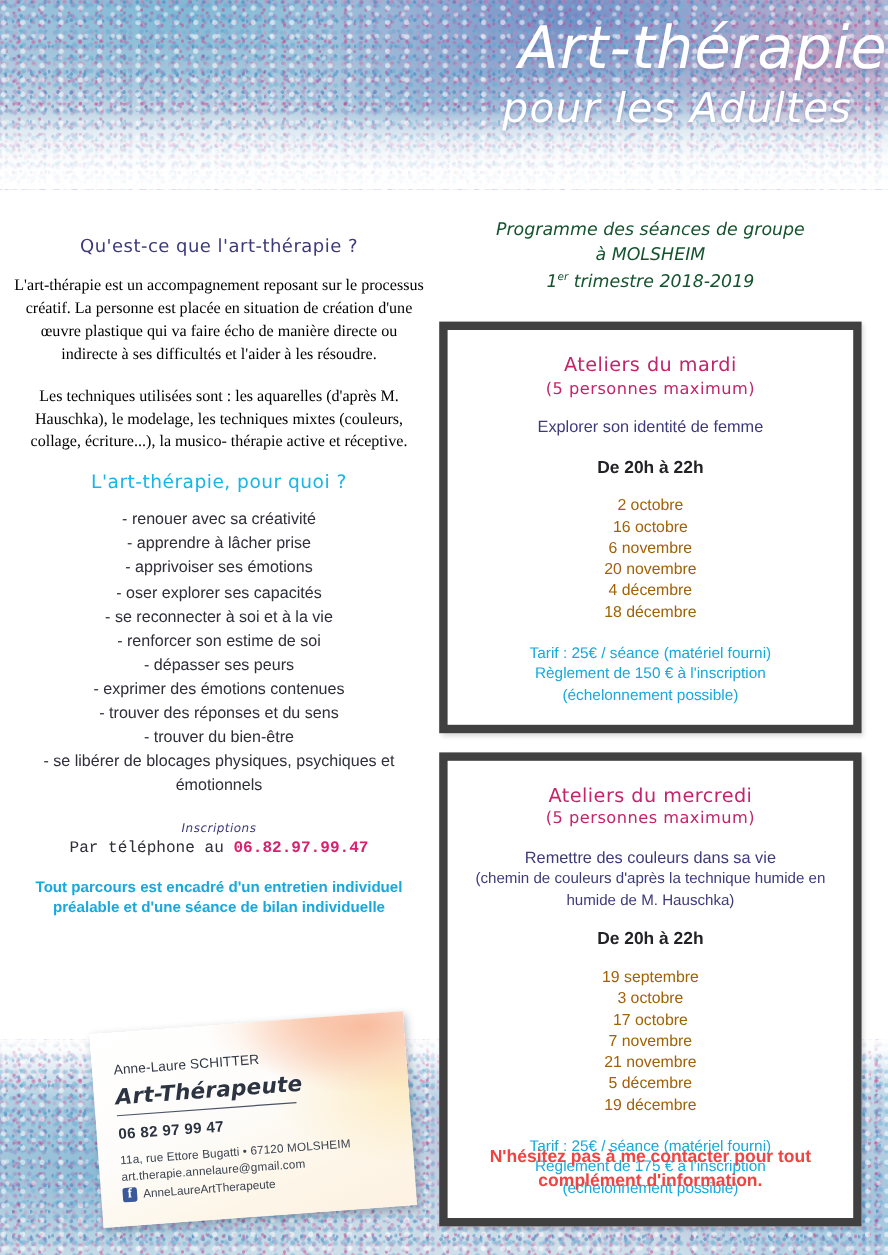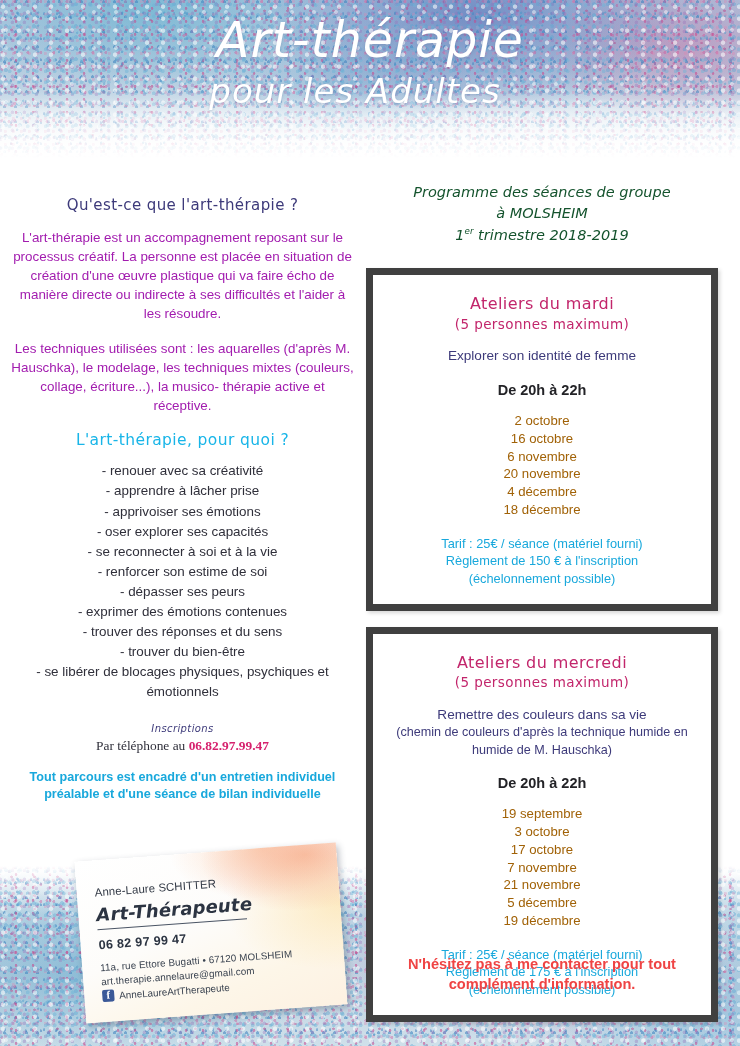--- a/index.html
+++ b/index.html
@@ -106,21 +106,21 @@
     background: linear-gradient(180deg, #ffffff 0%, rgba(255,255,255,.5) 40%, rgba(255,255,255,0) 100%);
     pointer-events: none;
   }
 
   
   .title-wrap {
     position: absolute;
     top: 14px;
     left: 0;
     width: 740px;
-    text-align: center;
+    text-align: right;
     z-index: 5;
   }
   .title-main {
     font-family: "DejaVu Sans", sans-serif;
     font-size: 49px;
     font-weight: 400;
     font-style: italic;
     color: #ffffff;
     letter-spacing: 1px;
     line-height: 1.12;
@@ -177,23 +177,23 @@
     font-size: 16px;
     margin: 0;
     line-height: 1.35;
   }
   .h-pink .small {
     font-size: 13.5px;
     display: block;
   }
 
   .body-p {
-    font-family: Liberation Sans, sans-serif;
+    font-family: Liberation Serif, serif;
     font-size: 13.4px;
-    color: #a21caf;
+    color: #000000;
     line-height: 1.42;
     margin: 0 0 16px 0;
   }
   .bullets {
     font-family: "Liberation Sans", sans-serif;
     font-size: 13.4px;
     color: #2f2f3a;
     line-height: 1.5;
     margin: 0;
     padding: 0;
@@ -263,21 +263,21 @@
     margin-top: 20px;
   }
   .insc-head {
     font-family: "DejaVu Sans", sans-serif;
     font-style: italic;
     color: #3d3a7a;
     font-size: 10px;
     margin: 0 0 2px 0;
   }
   .insc-line {
-    font-family: Liberation Serif, serif;
+    font-family: Liberation Mono, monospace;
     font-size: 13.4px;
     color: #2f2f3a;
     line-height: 1.42;
     margin: 0;
   }
   .insc-line .hl {
     color: #d6226e;
     font-weight: bold;
   }
   .insc-note {

